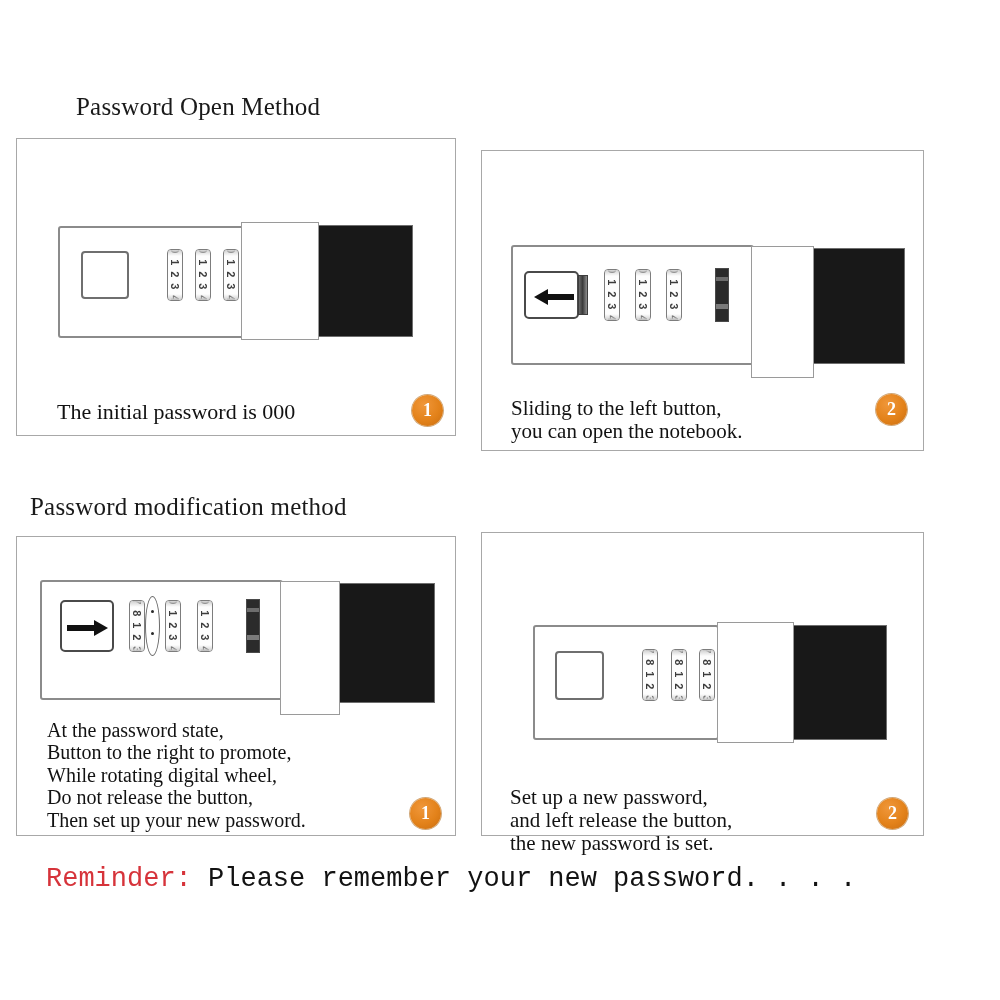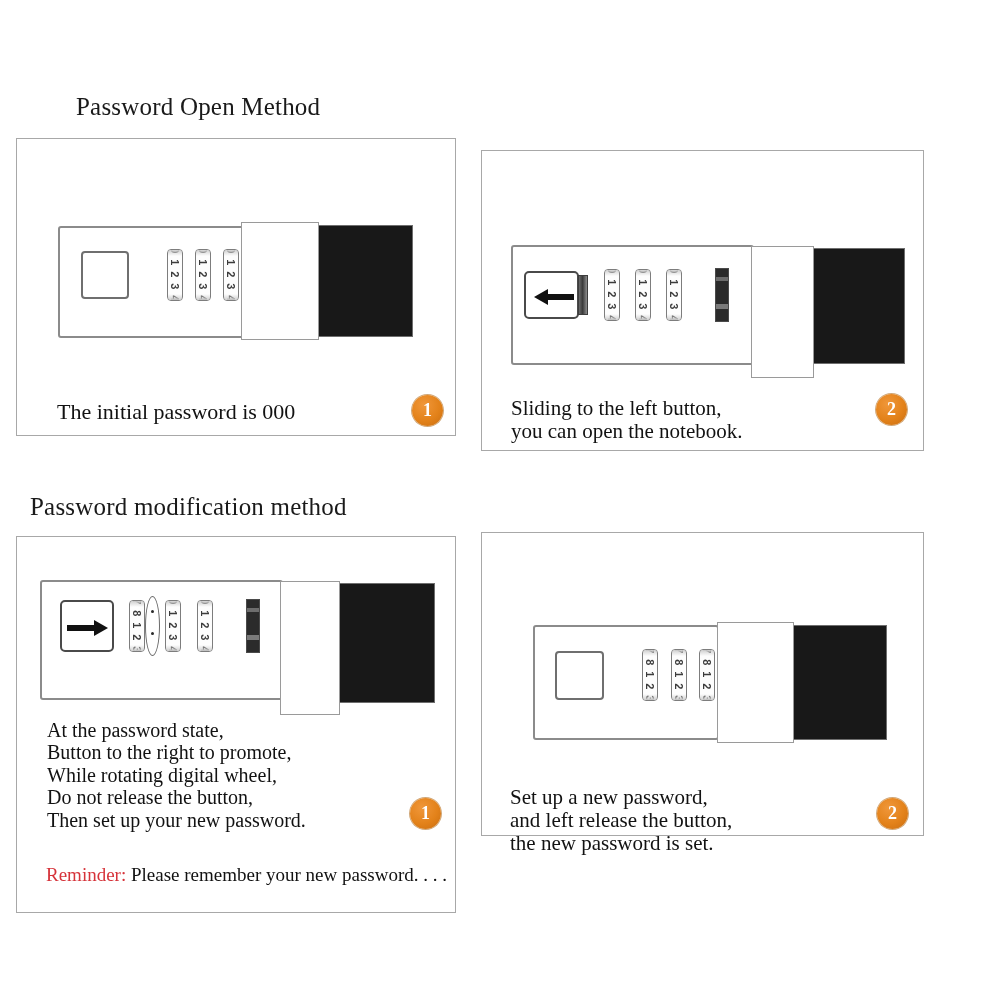--- a/index.html
+++ b/index.html
@@ -36,21 +36,21 @@
 
   
   .panel {
     position: absolute;
     box-sizing: border-box;
     border: 1.6px solid #a8a8a8;
     background: #ffffff;
   }
   #panel-1 { left: 16px;  top: 138px; width: 440px; height: 298px; }
   #panel-2 { left: 481px; top: 150px; width: 443px; height: 301px; }
-  #panel-3 { left: 16px;  top: 536px; width: 440px; height: 377px; }
+  #panel-3 { left: 16px;  top: 536px; width: 440px; height: 300px; }
   #panel-4 { left: 481px; top: 532px; width: 443px; height: 304px; }
 
   
   .lock {
     position: absolute;
   }
   .lock-body {
     position: absolute;
     box-sizing: border-box;
     border: 2.4px solid #8b8b8b;
@@ -212,22 +212,22 @@
   #badge-1 { left: 412px; top: 395px; }
   #badge-2 { left: 876px; top: 394px; }
   #badge-3 { left: 410px; top: 798px; }
   #badge-4 { left: 877px; top: 798px; }
 
   
   #reminder {
     position: absolute;
     left: 46px;
     top: 864px;
-    font-family: Liberation Serif, serif;
-    font-size: 19px;
+    font-family: Liberation Mono, monospace;
+    font-size: 27px;
     color: #121212;
     white-space: nowrap;
   }
   #reminder .lead {
     color: #d6333a;
     font-weight: 400;
   }
 </style>
 </head>
 <body>

